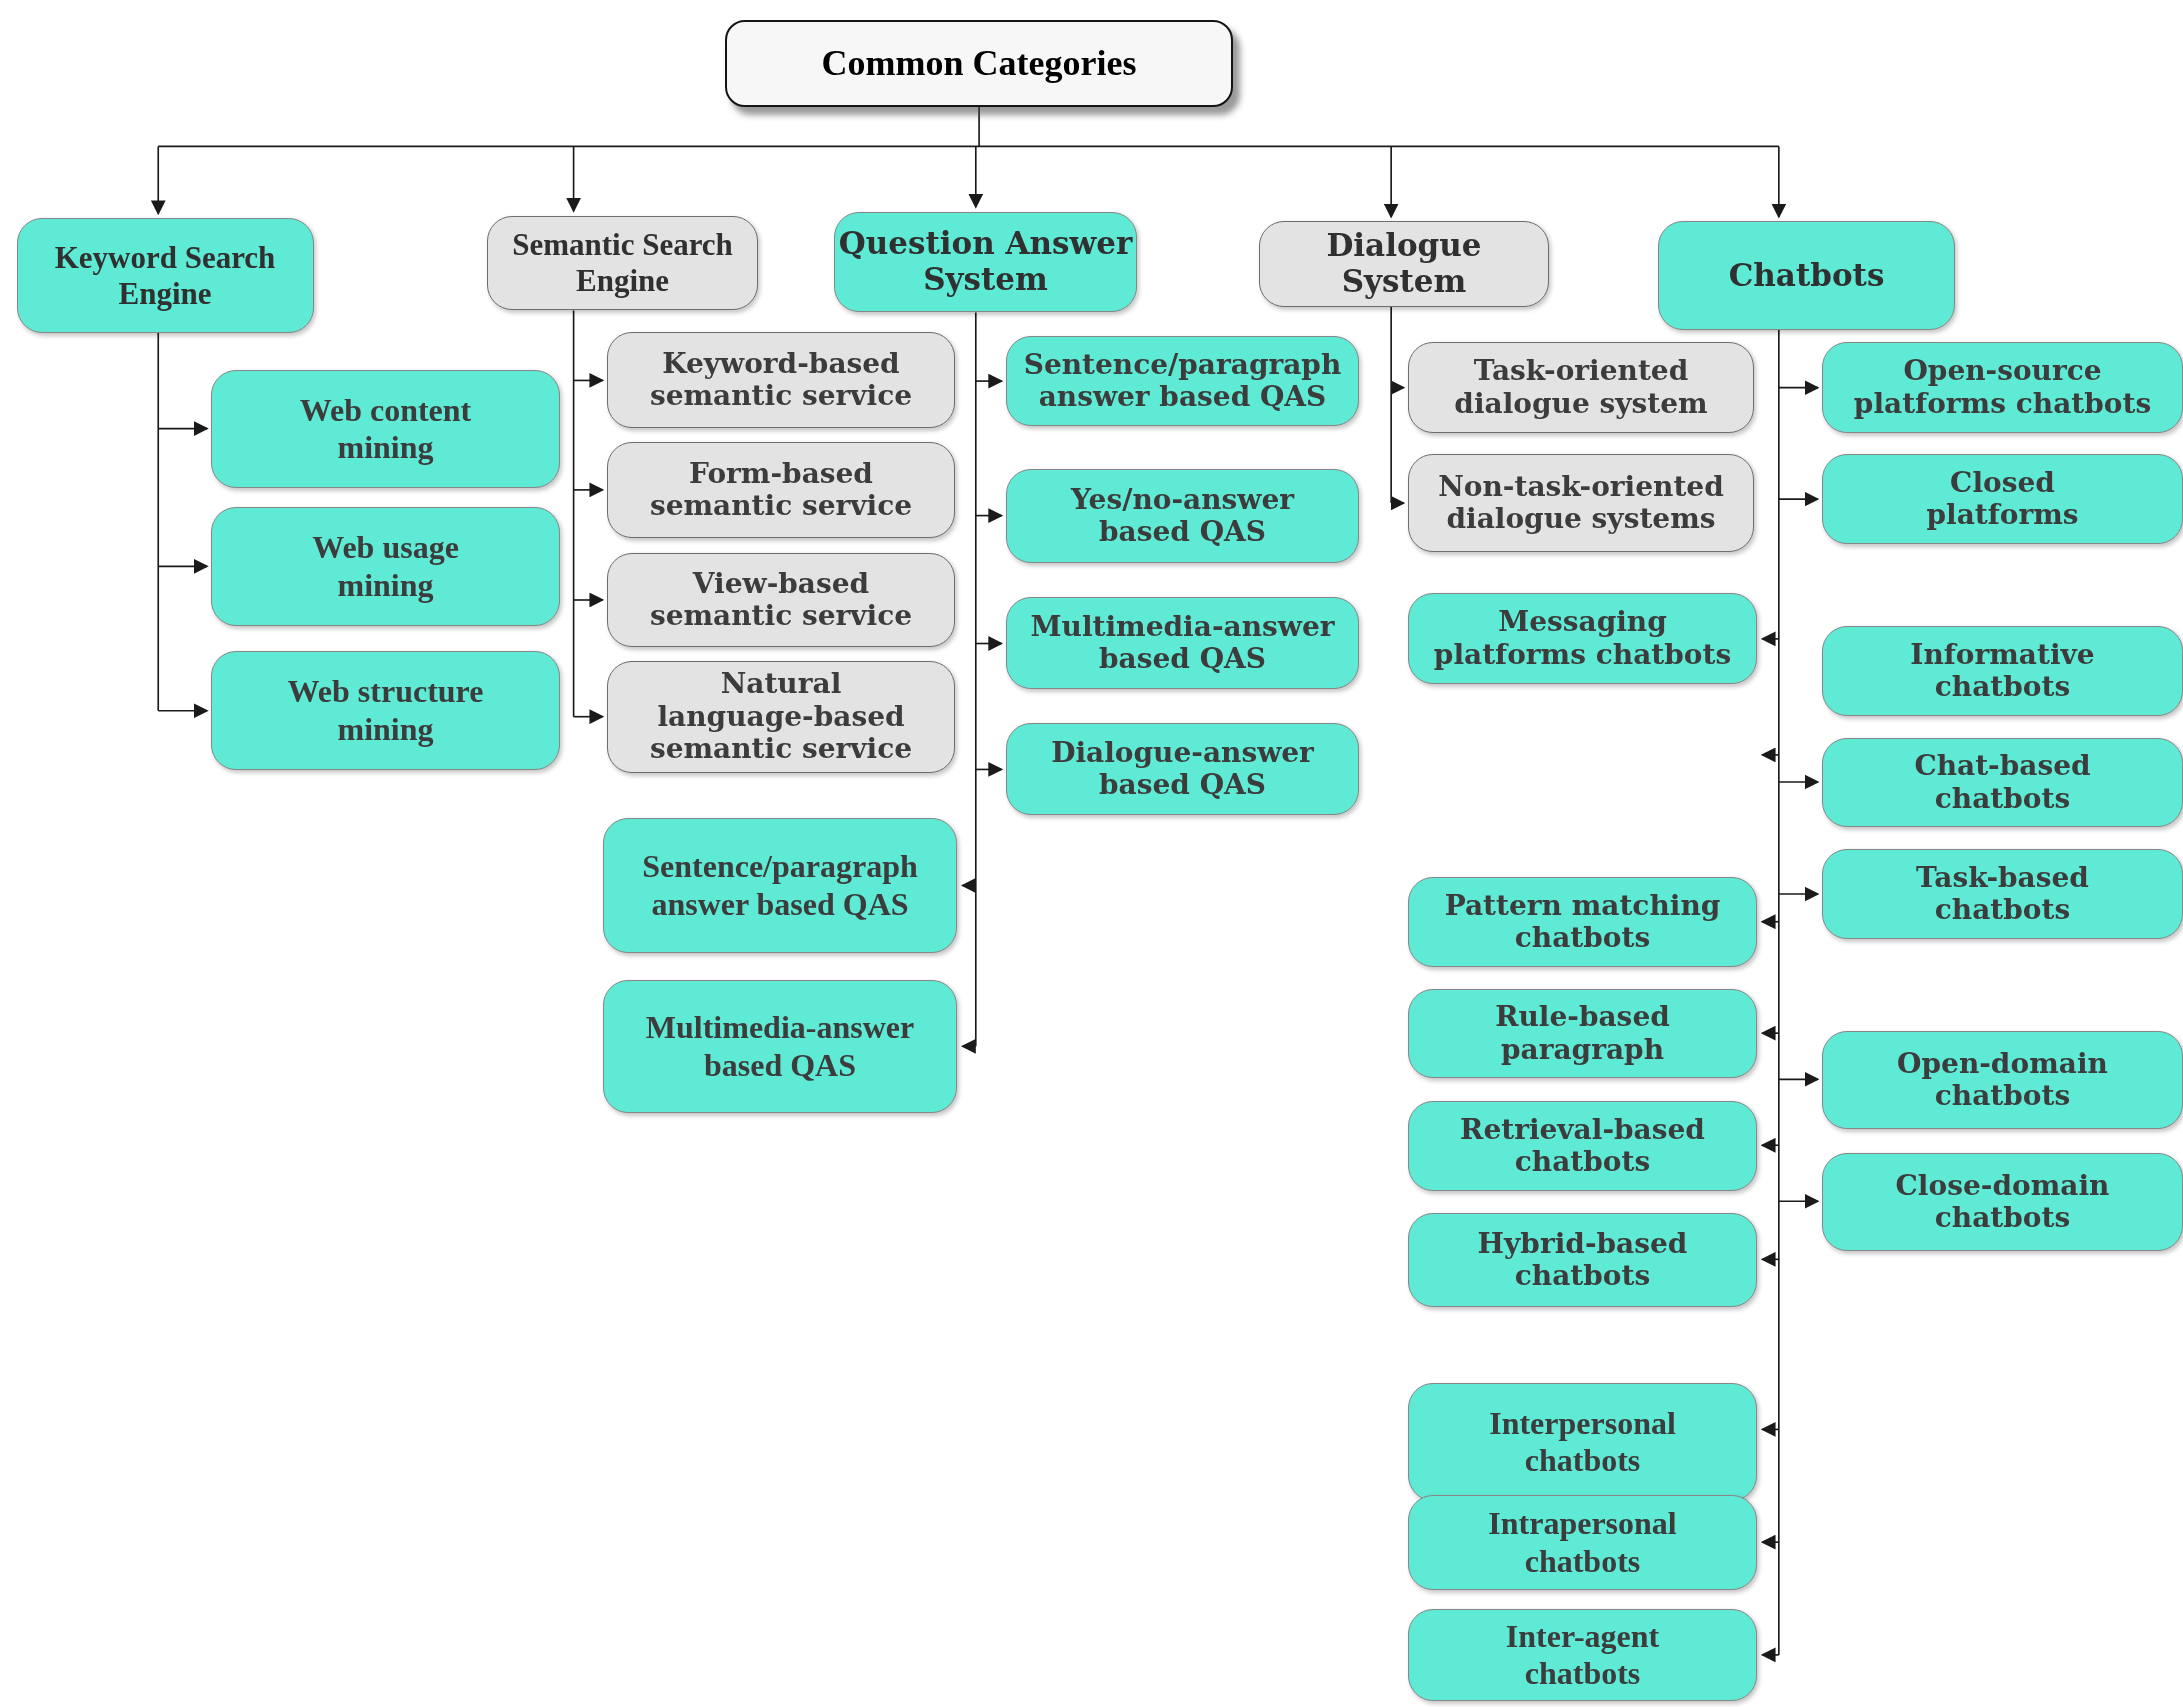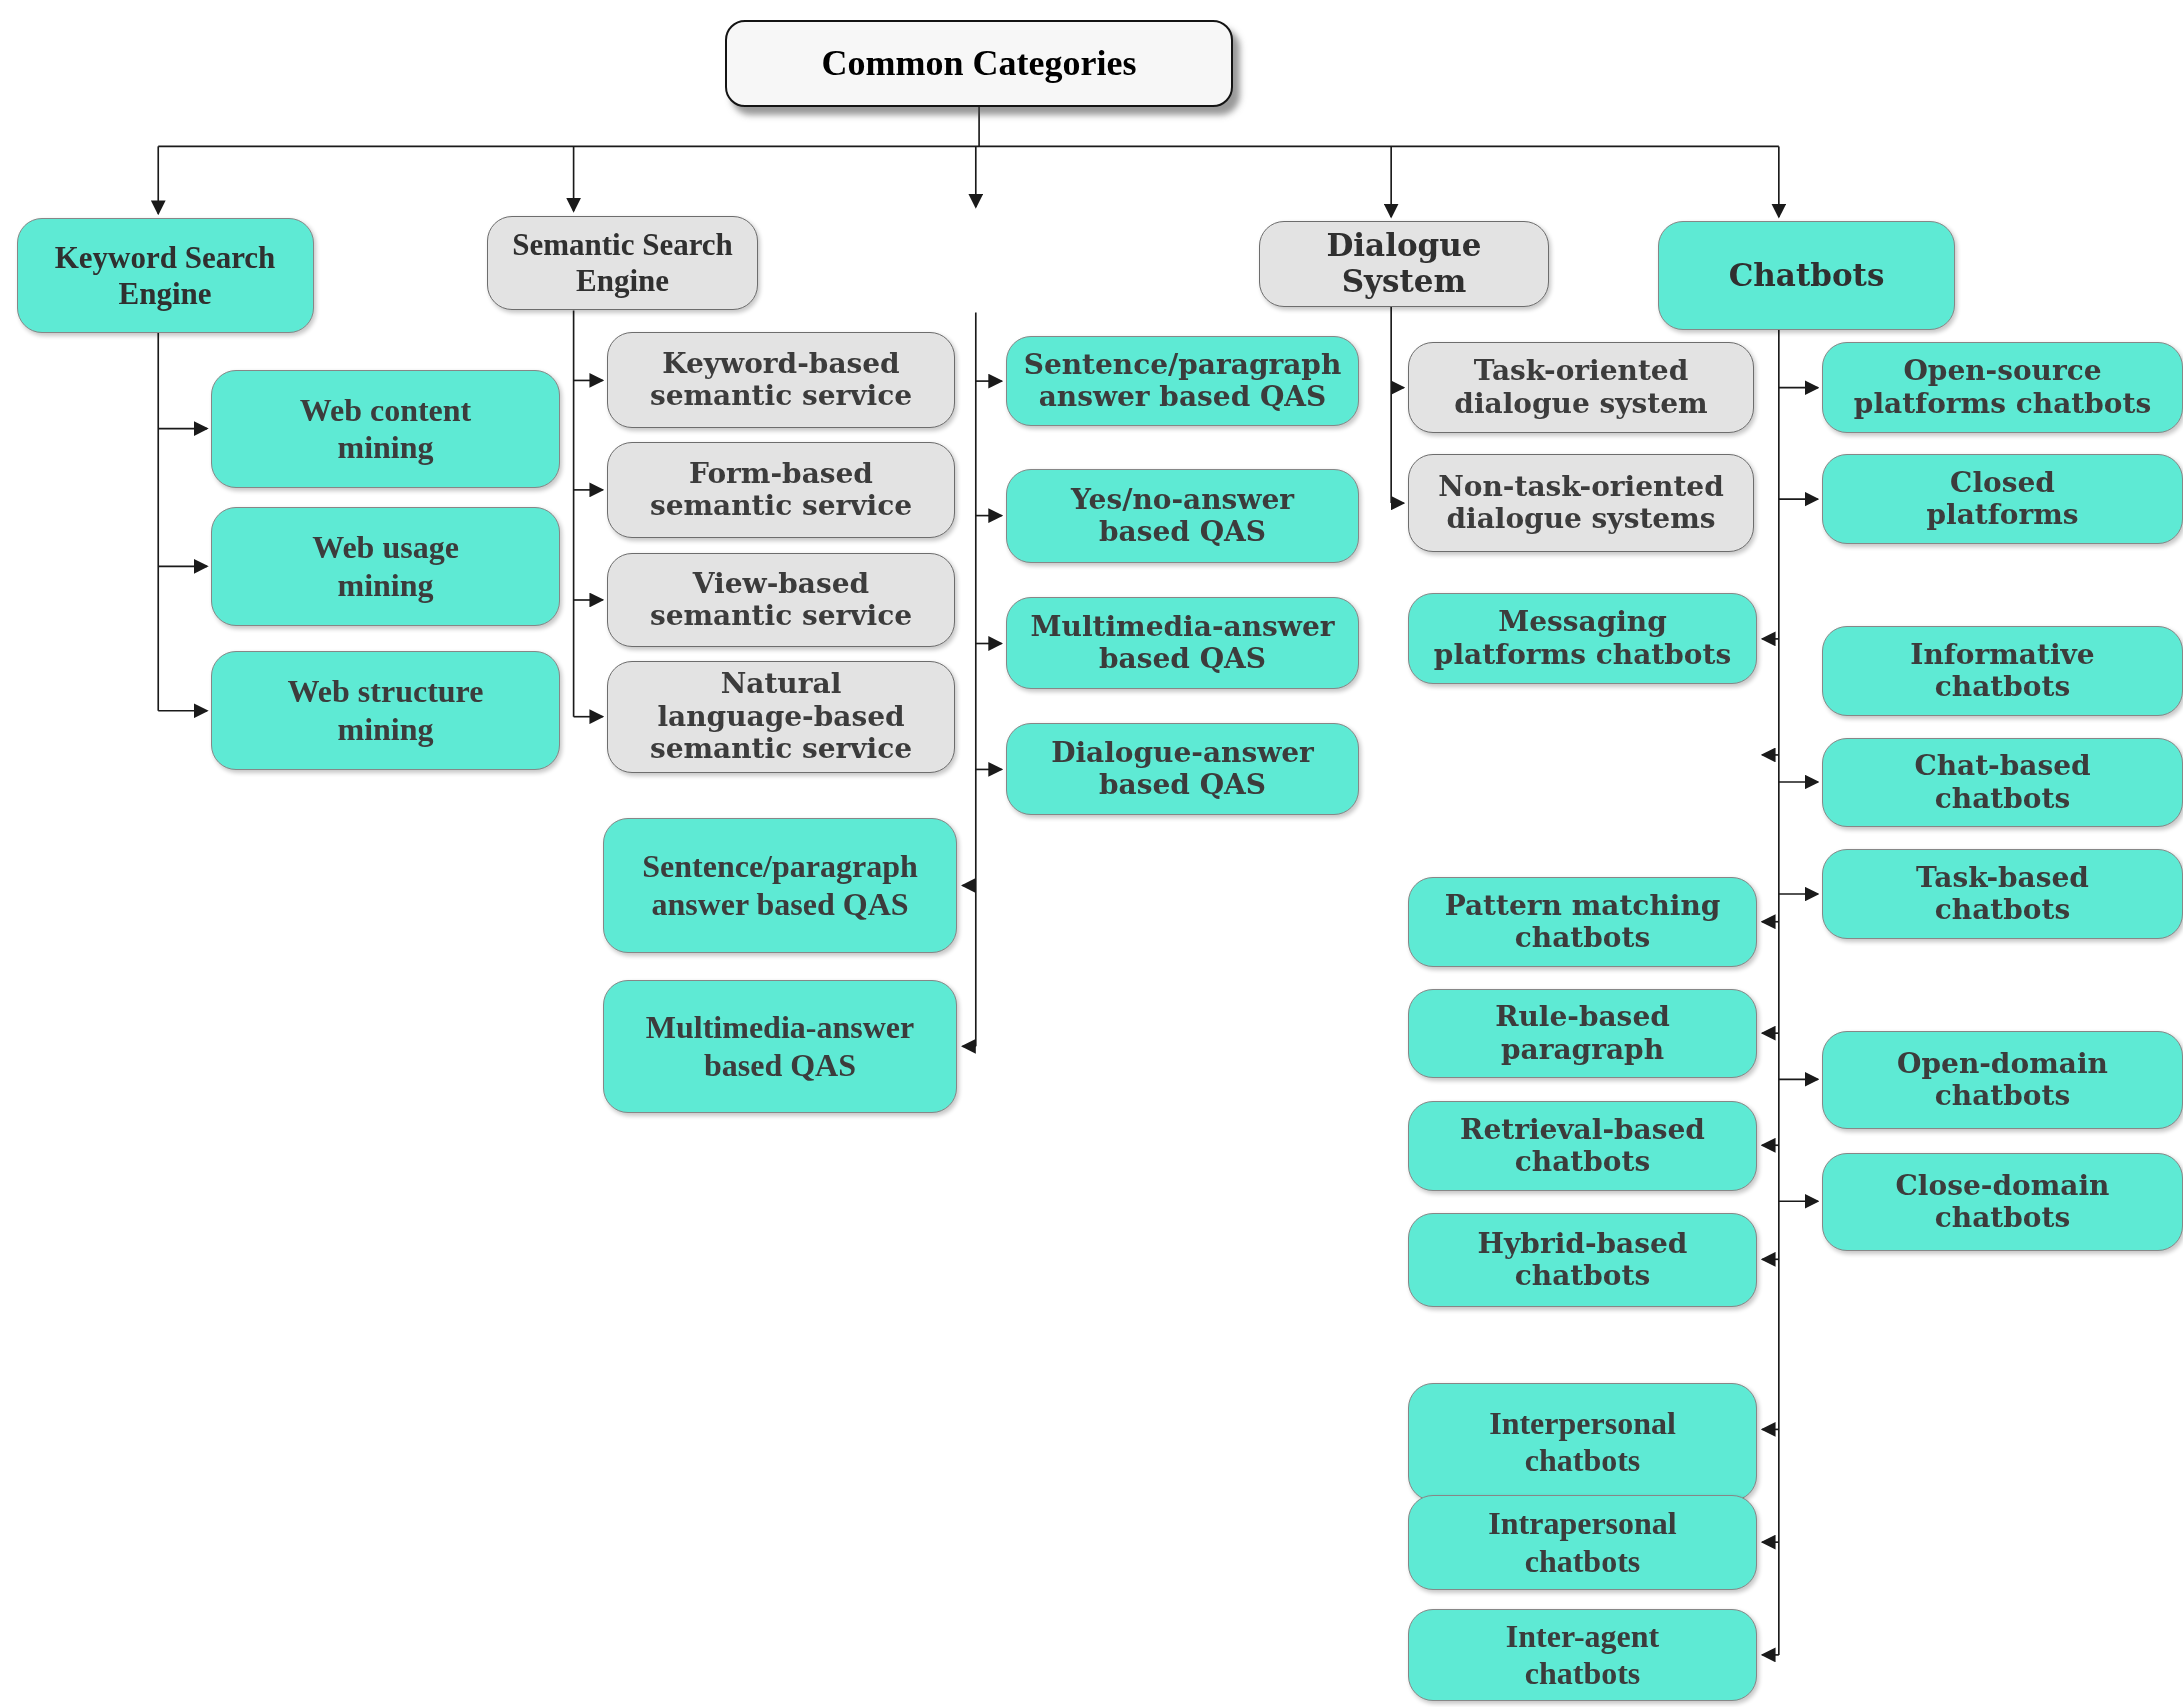--- a/index.html
+++ b/index.html
@@ -89,20 +89,22 @@
       <path d="M2698 2510 H2673" marker-end="url(#arr)"></path>
     </g>
   </svg>
 
   <div class="node title f-narrow" style="left:725px;top:20px;width:508px;height:87px;">Common Categories</div>
 
   <div class="node hdr f-narrow" style="left:16.5px;top:218px;width:297px;height:115px;">Keyword Search
 Engine</div>
   <div class="node hdr dark f-narrow" style="left:439px;top:216px;width:271px;height:94px;margin-left:48px;">Semantic Search
 Engine</div>
+  <div class="node hdr f-wide" style="left:834px;top:212px;width:303px;height:100px;">Question Answer
+System</div>
   <div class="node hdr dark f-wide" style="left:1259px;top:221px;width:290px;height:86px;">Dialogue System</div>
   <div class="node hdr f-wide" style="left:1658px;top:221px;width:297px;height:109px;">Chatbots</div>
 
   <div class="node f-narrow t-lg" style="left:211px;top:370px;width:349px;height:118px;">Web content
 mining</div>
   <div class="node f-narrow t-lg" style="left:211px;top:507px;width:349px;height:119px;">Web usage
 mining</div>
   <div class="node f-narrow t-lg" style="left:211px;top:651px;width:349px;height:119px;">Web structure
 mining</div>
 

